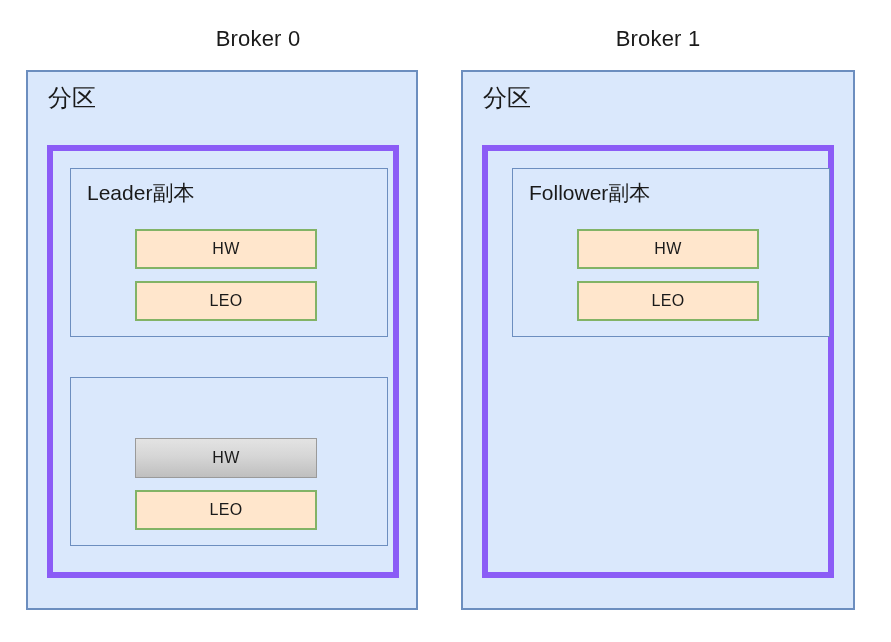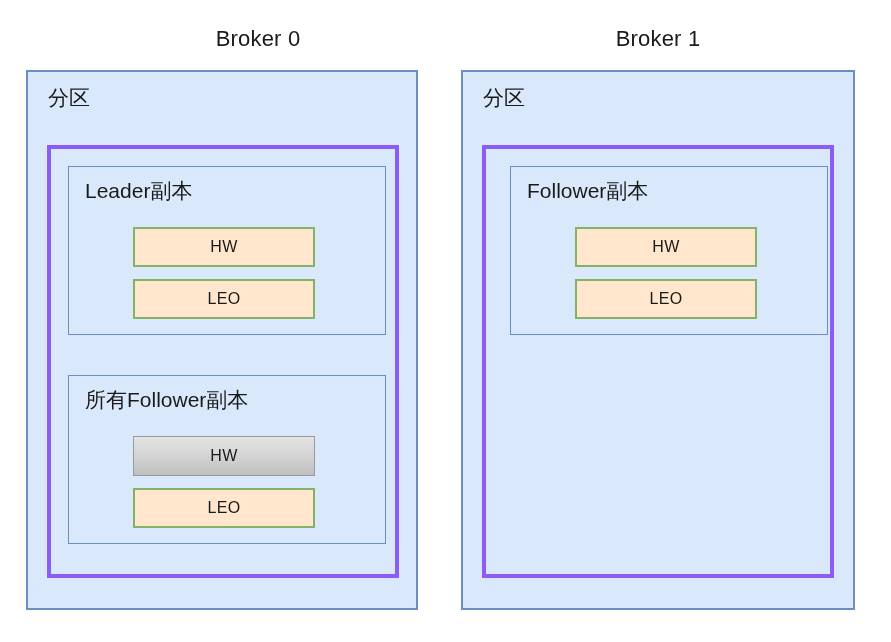--- a/index.html
+++ b/index.html
@@ -45,29 +45,29 @@
   .box-l1 {
     position: absolute;
     background: #dae8fc;
     border: 2px solid #6c8ebf;
     box-sizing: border-box;
   }
   .partition-label {
     position: absolute;
     left: 20px;
     top: 13px;
-    font-size: 21px;
+    font-size: 24px;
     line-height: 26px;
     color: #1a1a1a;
     white-space: nowrap;
   }
   .box-l2 {
     position: absolute;
     background: #dae8fc;
-    border: 4px solid #8b5cf6;
+    border: 6px solid #8b5cf6;
     box-sizing: border-box;
   }
   .box-l3 {
     position: absolute;
     background: #dae8fc;
     border: 1px solid #6c8ebf;
     box-sizing: border-box;
   }
   .replica-label {
     position: absolute;
@@ -115,21 +115,20 @@
 
       <div class="box-l2" style="left:19px; top:73px; width:352px; height:433px;">
 
         <div class="box-l3" style="left:17px; top:17px; width:318px; height:169px;">
           <div class="replica-label">Leader副本</div>
           <div class="chip peach" style="left:64px; top:60px; width:182px; height:40px;">HW</div>
           <div class="chip peach" style="left:64px; top:112px; width:182px; height:40px;">LEO</div>
         </div>
 
         <div class="box-l3" style="left:17px; top:226px; width:318px; height:169px;">
-          <div class="replica-label">所有Follower副本</div>
           <div class="chip gray" style="left:64px; top:60px; width:182px; height:40px;">HW</div>
           <div class="chip peach" style="left:64px; top:112px; width:182px; height:40px;">LEO</div>
         </div>
 
       </div>
     </div>
   </div>
 
   <div class="broker-group" style="left:461px; width:394px; height:642px;">
 

